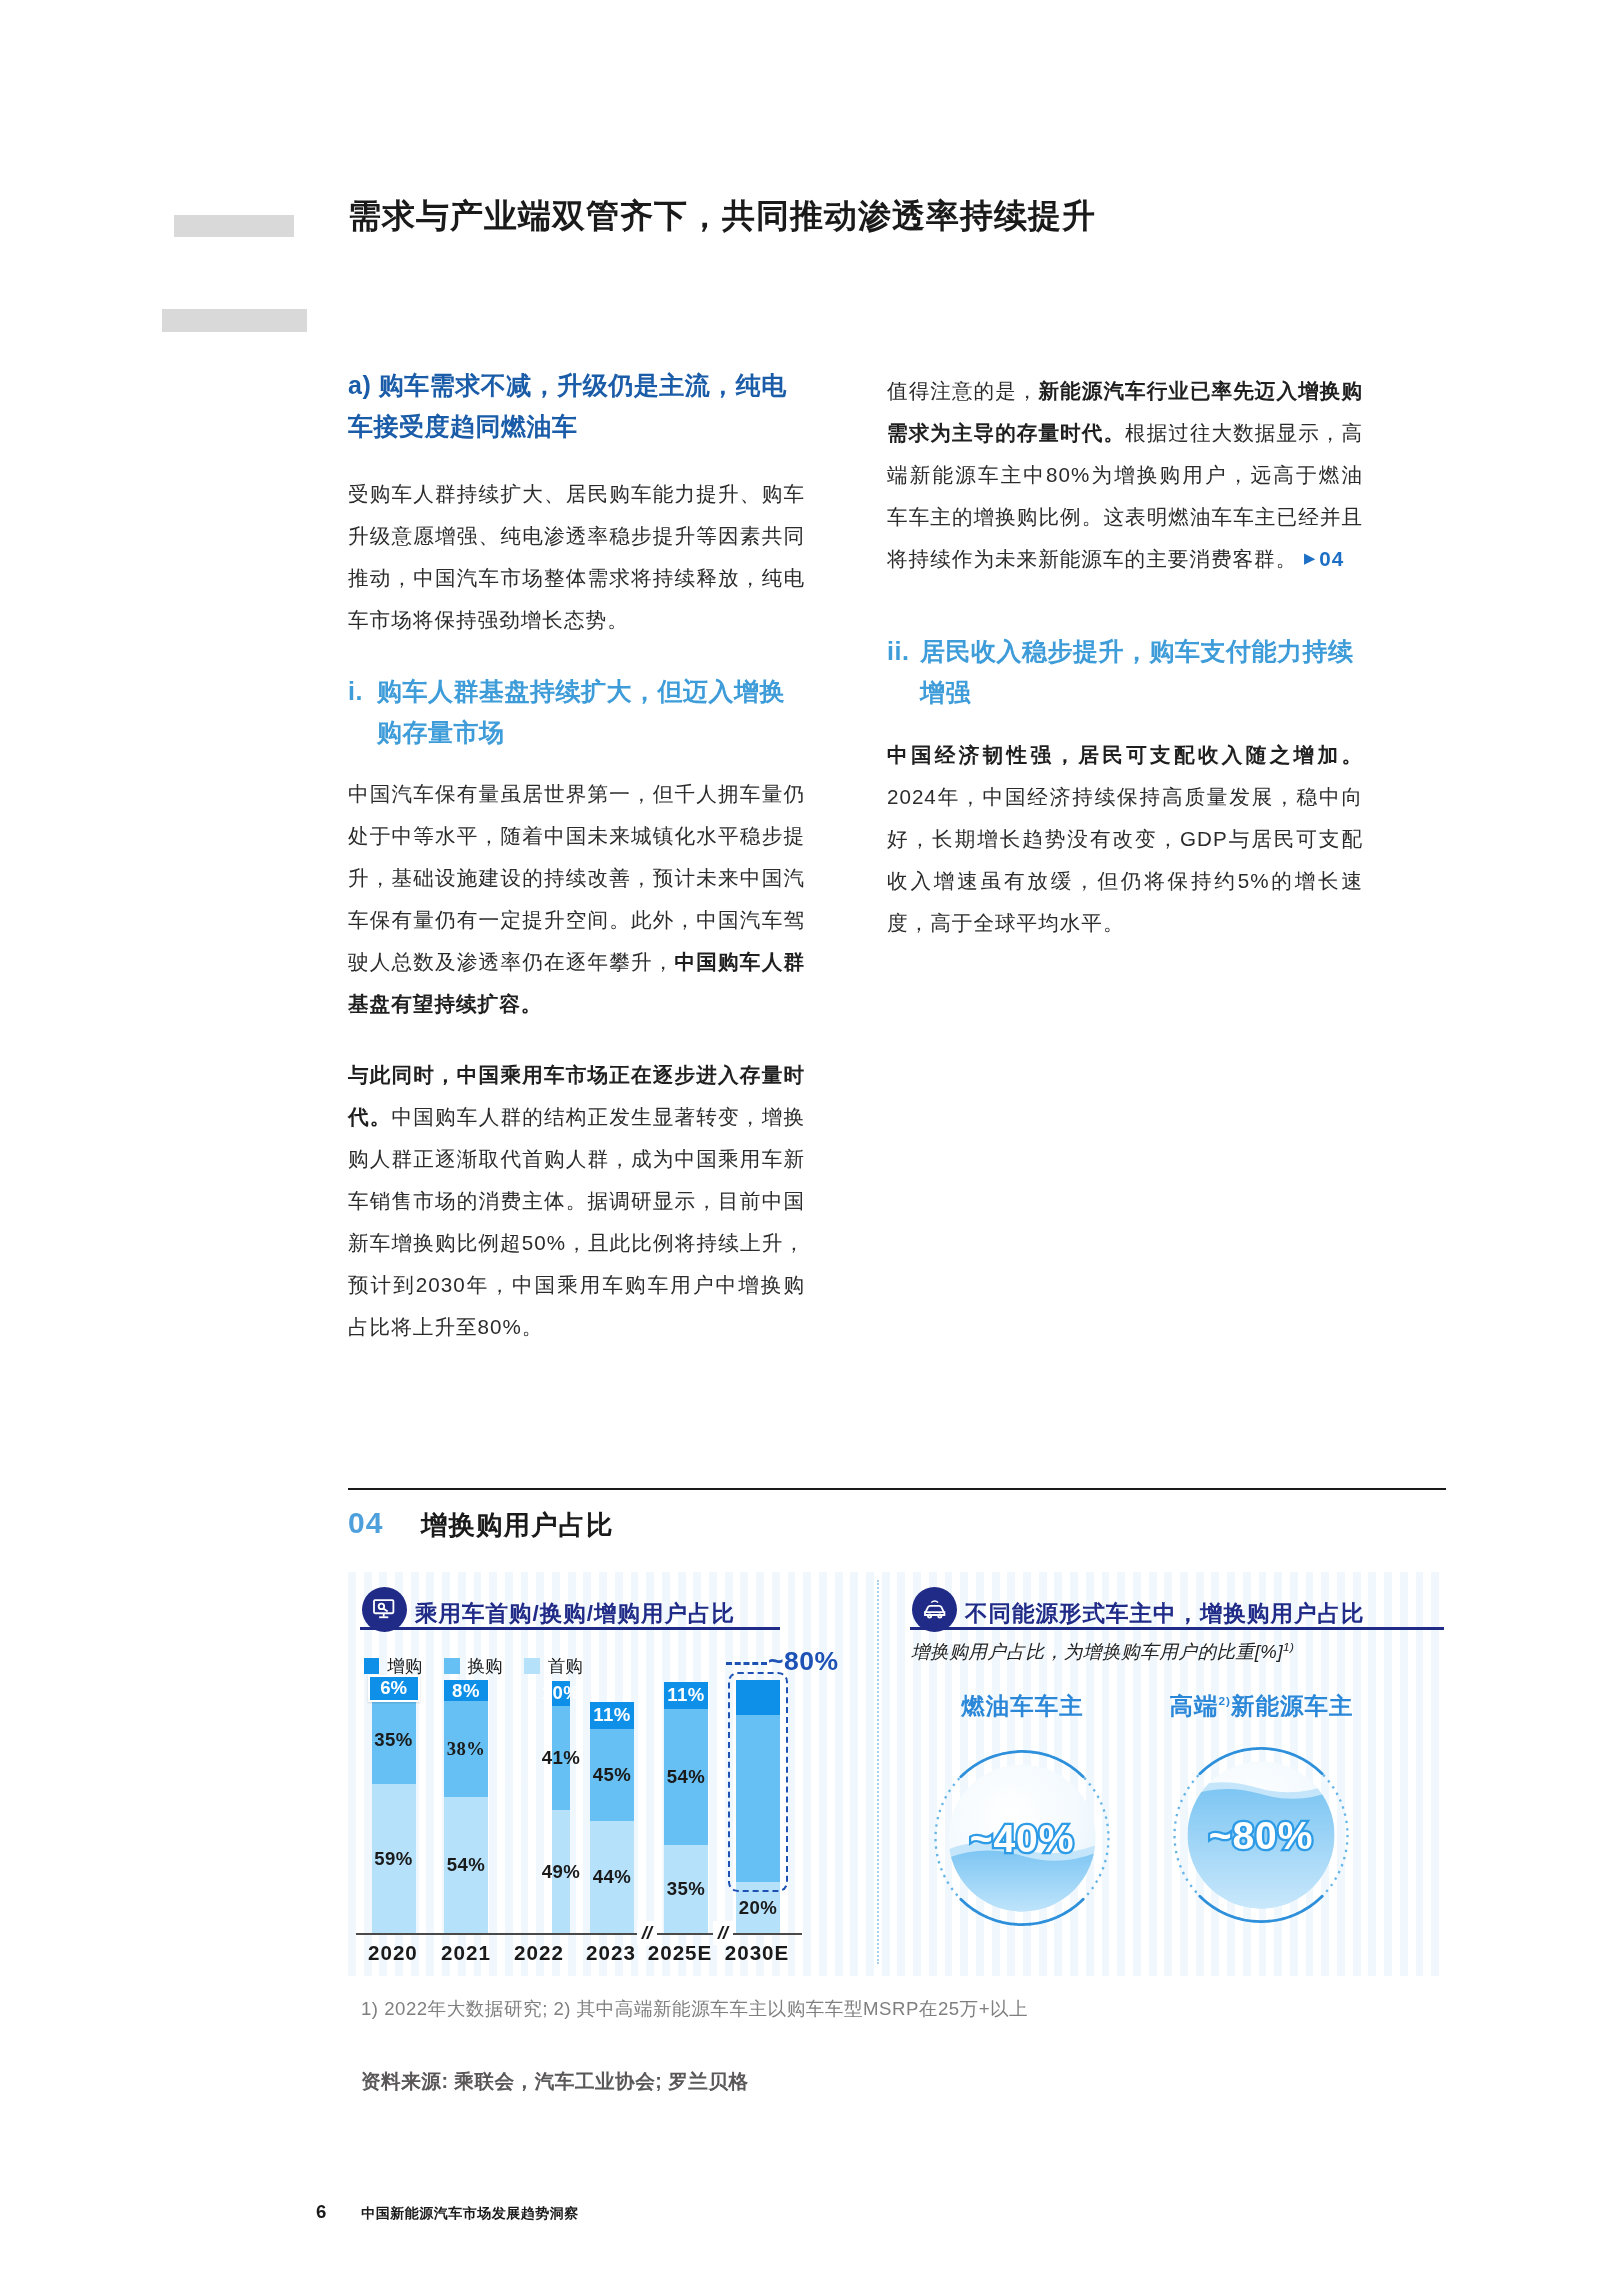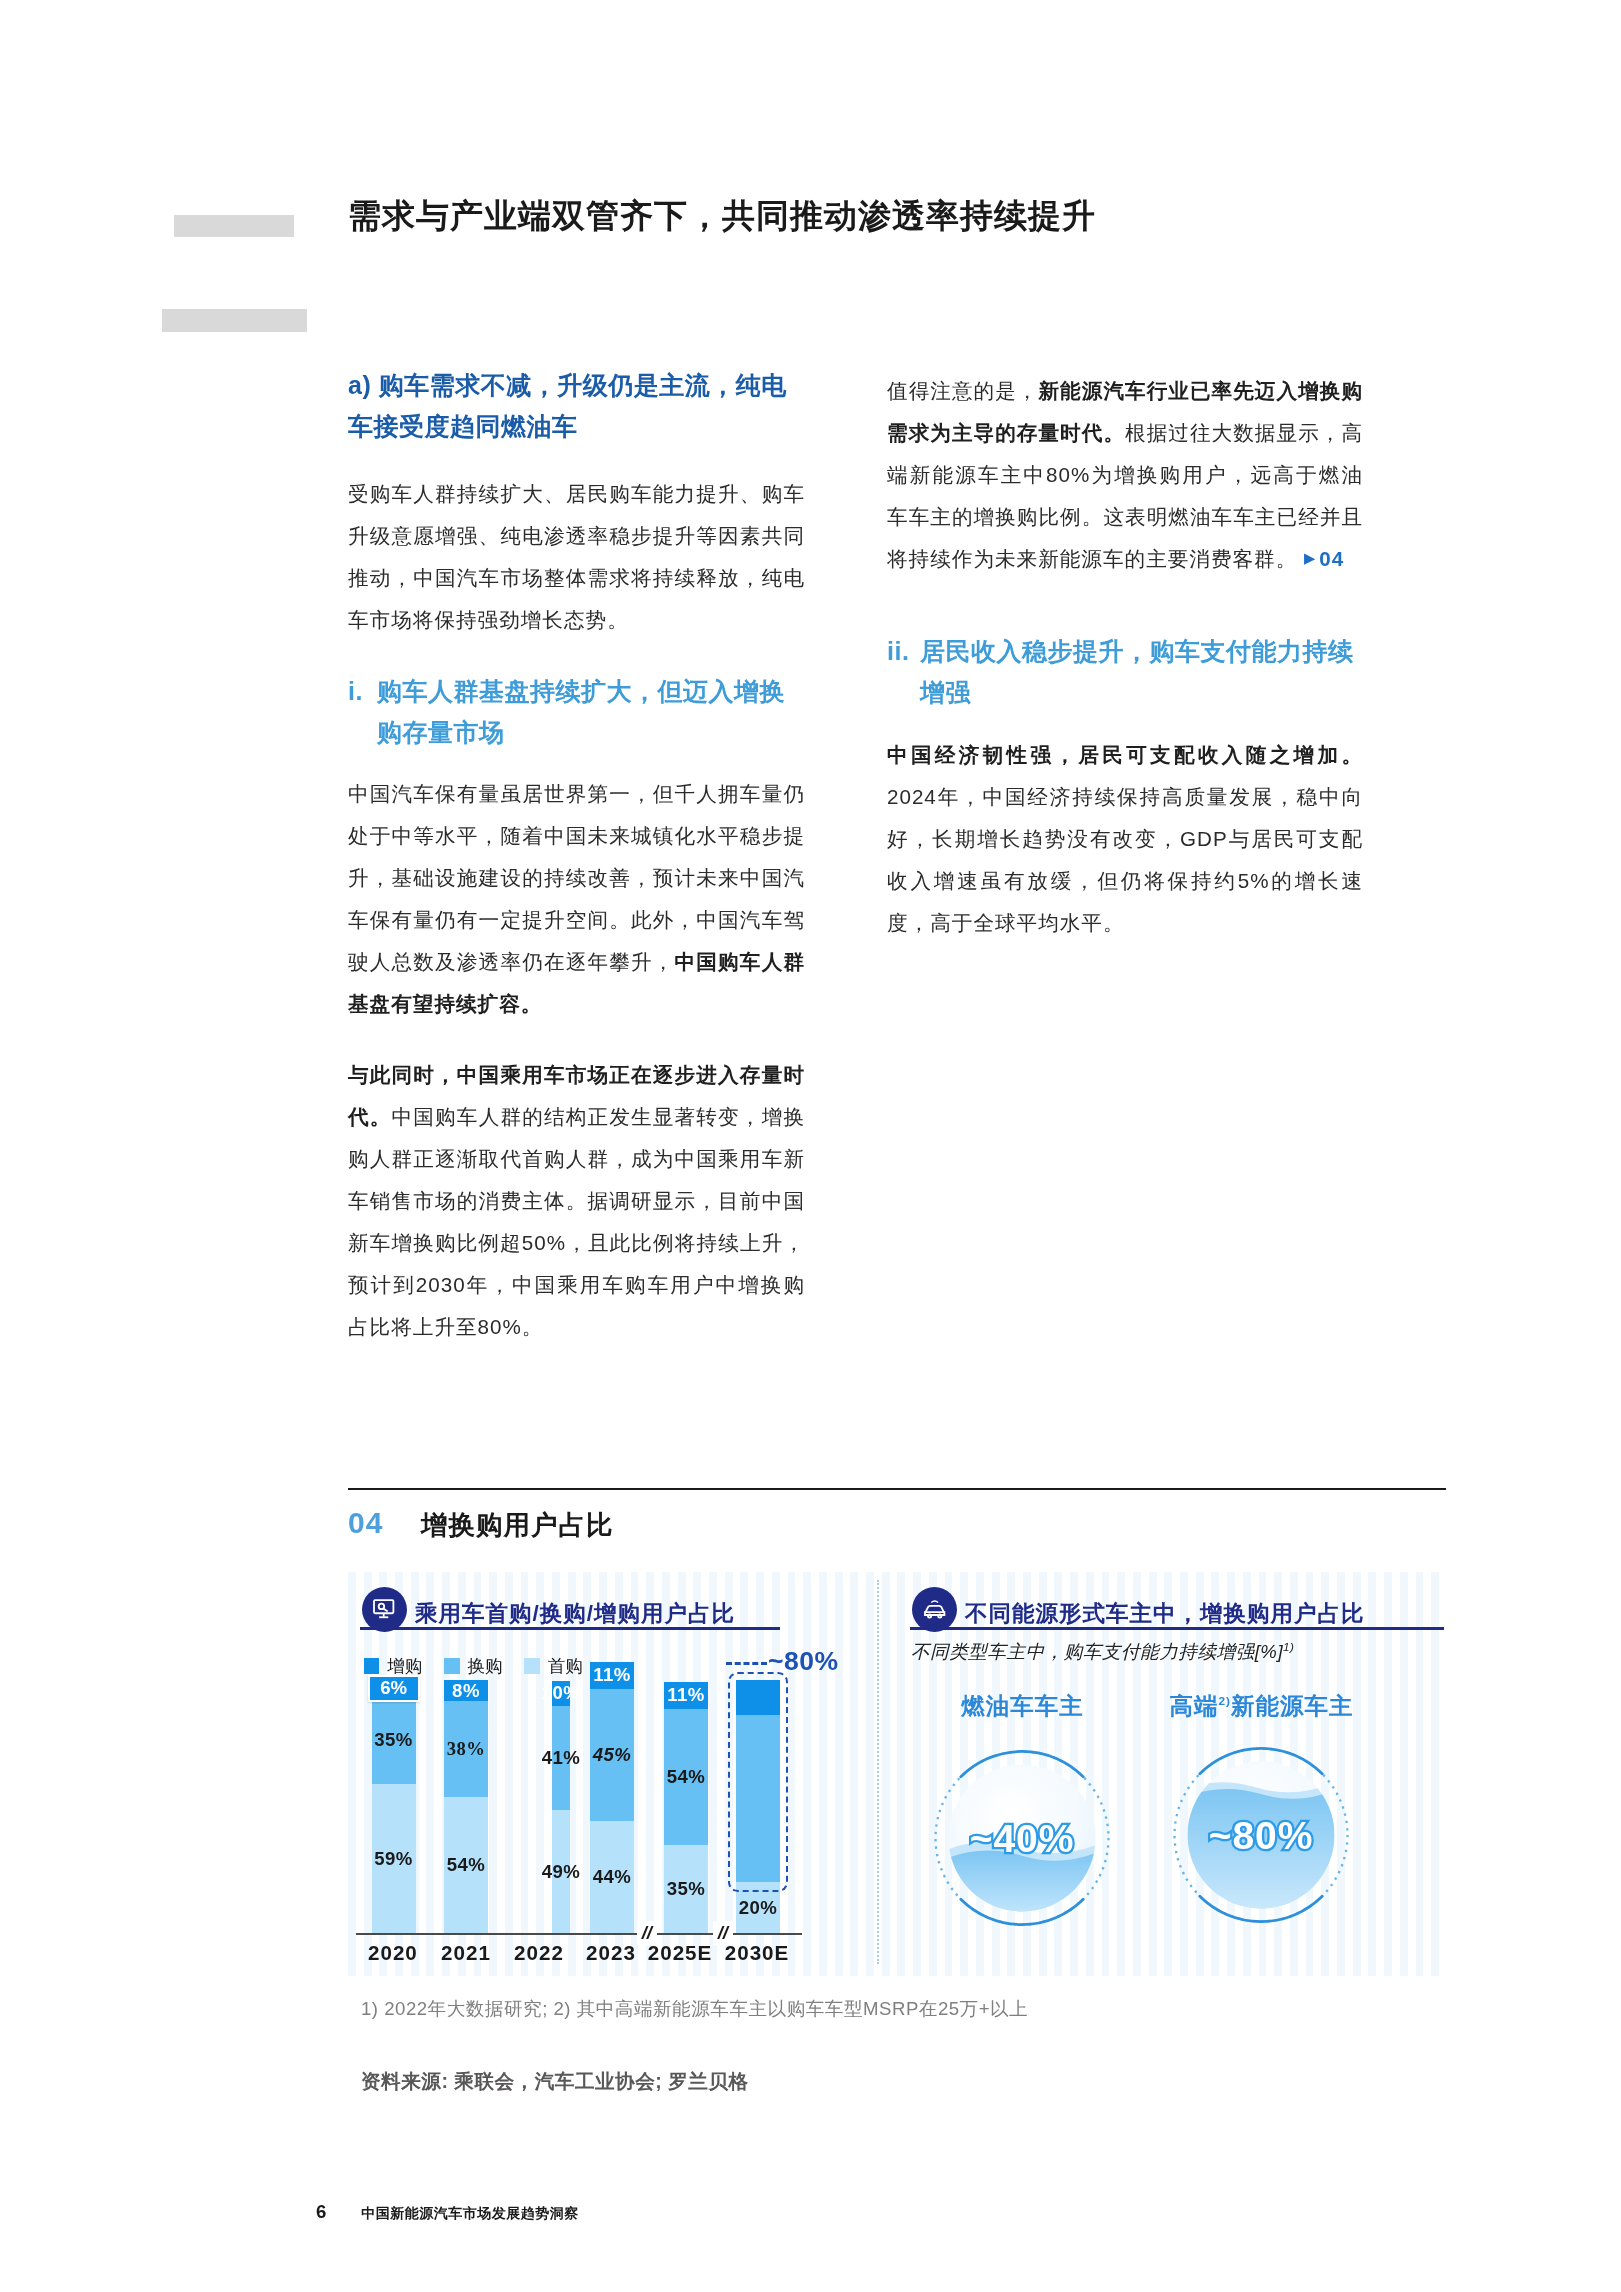--- a/index.html
+++ b/index.html
@@ -181,21 +181,21 @@
         </div>
       <div class="seg seg-shou" style="height:123px;align-items:center;">
           <span class="seg-label">49%</span>
         </div>
     </div>
 
     <div class="bar" style="left:242px;">
       <div class="seg seg-zeng" style="height:27.4px;">
           <span class="seg-label white">11%</span>
         </div>
-      <div class="seg seg-huan" style="height:132px;font-style:italic;">
+      <div class="seg seg-huan" style="height:92px;">
           <span class="seg-label">45%</span>
         </div>
       <div class="seg seg-shou" style="height:112px;">
           <span class="seg-label">44%</span>
         </div>
     </div>
 
     <div class="bar" style="left:316px;">
       <div class="seg seg-zeng" style="height:27.4px;">
           <span class="seg-label white">11%</span>
@@ -237,21 +237,21 @@
       <svg width="27.4" height="27.4" viewBox="0 0 24 24" fill="none" stroke="#ffffff" stroke-width="1.6">
         <path d="M4 15 l2-4.2 q0.8-1.3 2.2-1.3 h7.6 q1.4 0 2.2 1.3 L20 15"></path>
         <path d="M3.5 15 h17 v2.5 h-17 z"></path>
         <circle cx="7.5" cy="18.5" r="1.4"></circle>
           <circle cx="16.5" cy="18.5" r="1.4"></circle>
         <path d="M9 6.5 q3-2.5 6 0" stroke-width="1.2"></path>
       </svg>
     </div>
     <div class="panel-title" style="left:617px;top:25.5px;">不同能源形式车主中，增换购用户占比</div>
     <div class="panel-underline" style="left:562px;top:55px;width:534px;"></div>
-    <div class="panel-subtitle" style="left:563px;top:67px;"><span>不同类型车主中，购车支付能力持续增强[%]</span><sup>1)</sup></div>
+    <div class="panel-subtitle" style="left:563px;top:67px;"><span>增换购用户占比，为增换购车用户的比重[%]</span><sup>1)</sup></div>
 
     <div class="gauge-label" style="left:557px;"><span>燃油车车主</span></div>
     <div class="gauge-label" style="left:796px;"><span>高端</span><sup>2)</sup><span>新能源车主</span></div>
 
     <svg class="gauge-svg" style="left:581px;top:173px;" width="186" height="186" viewBox="0 0 200 200">
       <defs>
         <radialGradient id="ball1" cx="42%" cy="35%" r="80%">
           <stop offset="0%" stop-color="#ffffff"></stop>
             <stop offset="65%" stop-color="#f2f9fe"></stop>
             <stop offset="100%" stop-color="#d9edfa"></stop>

